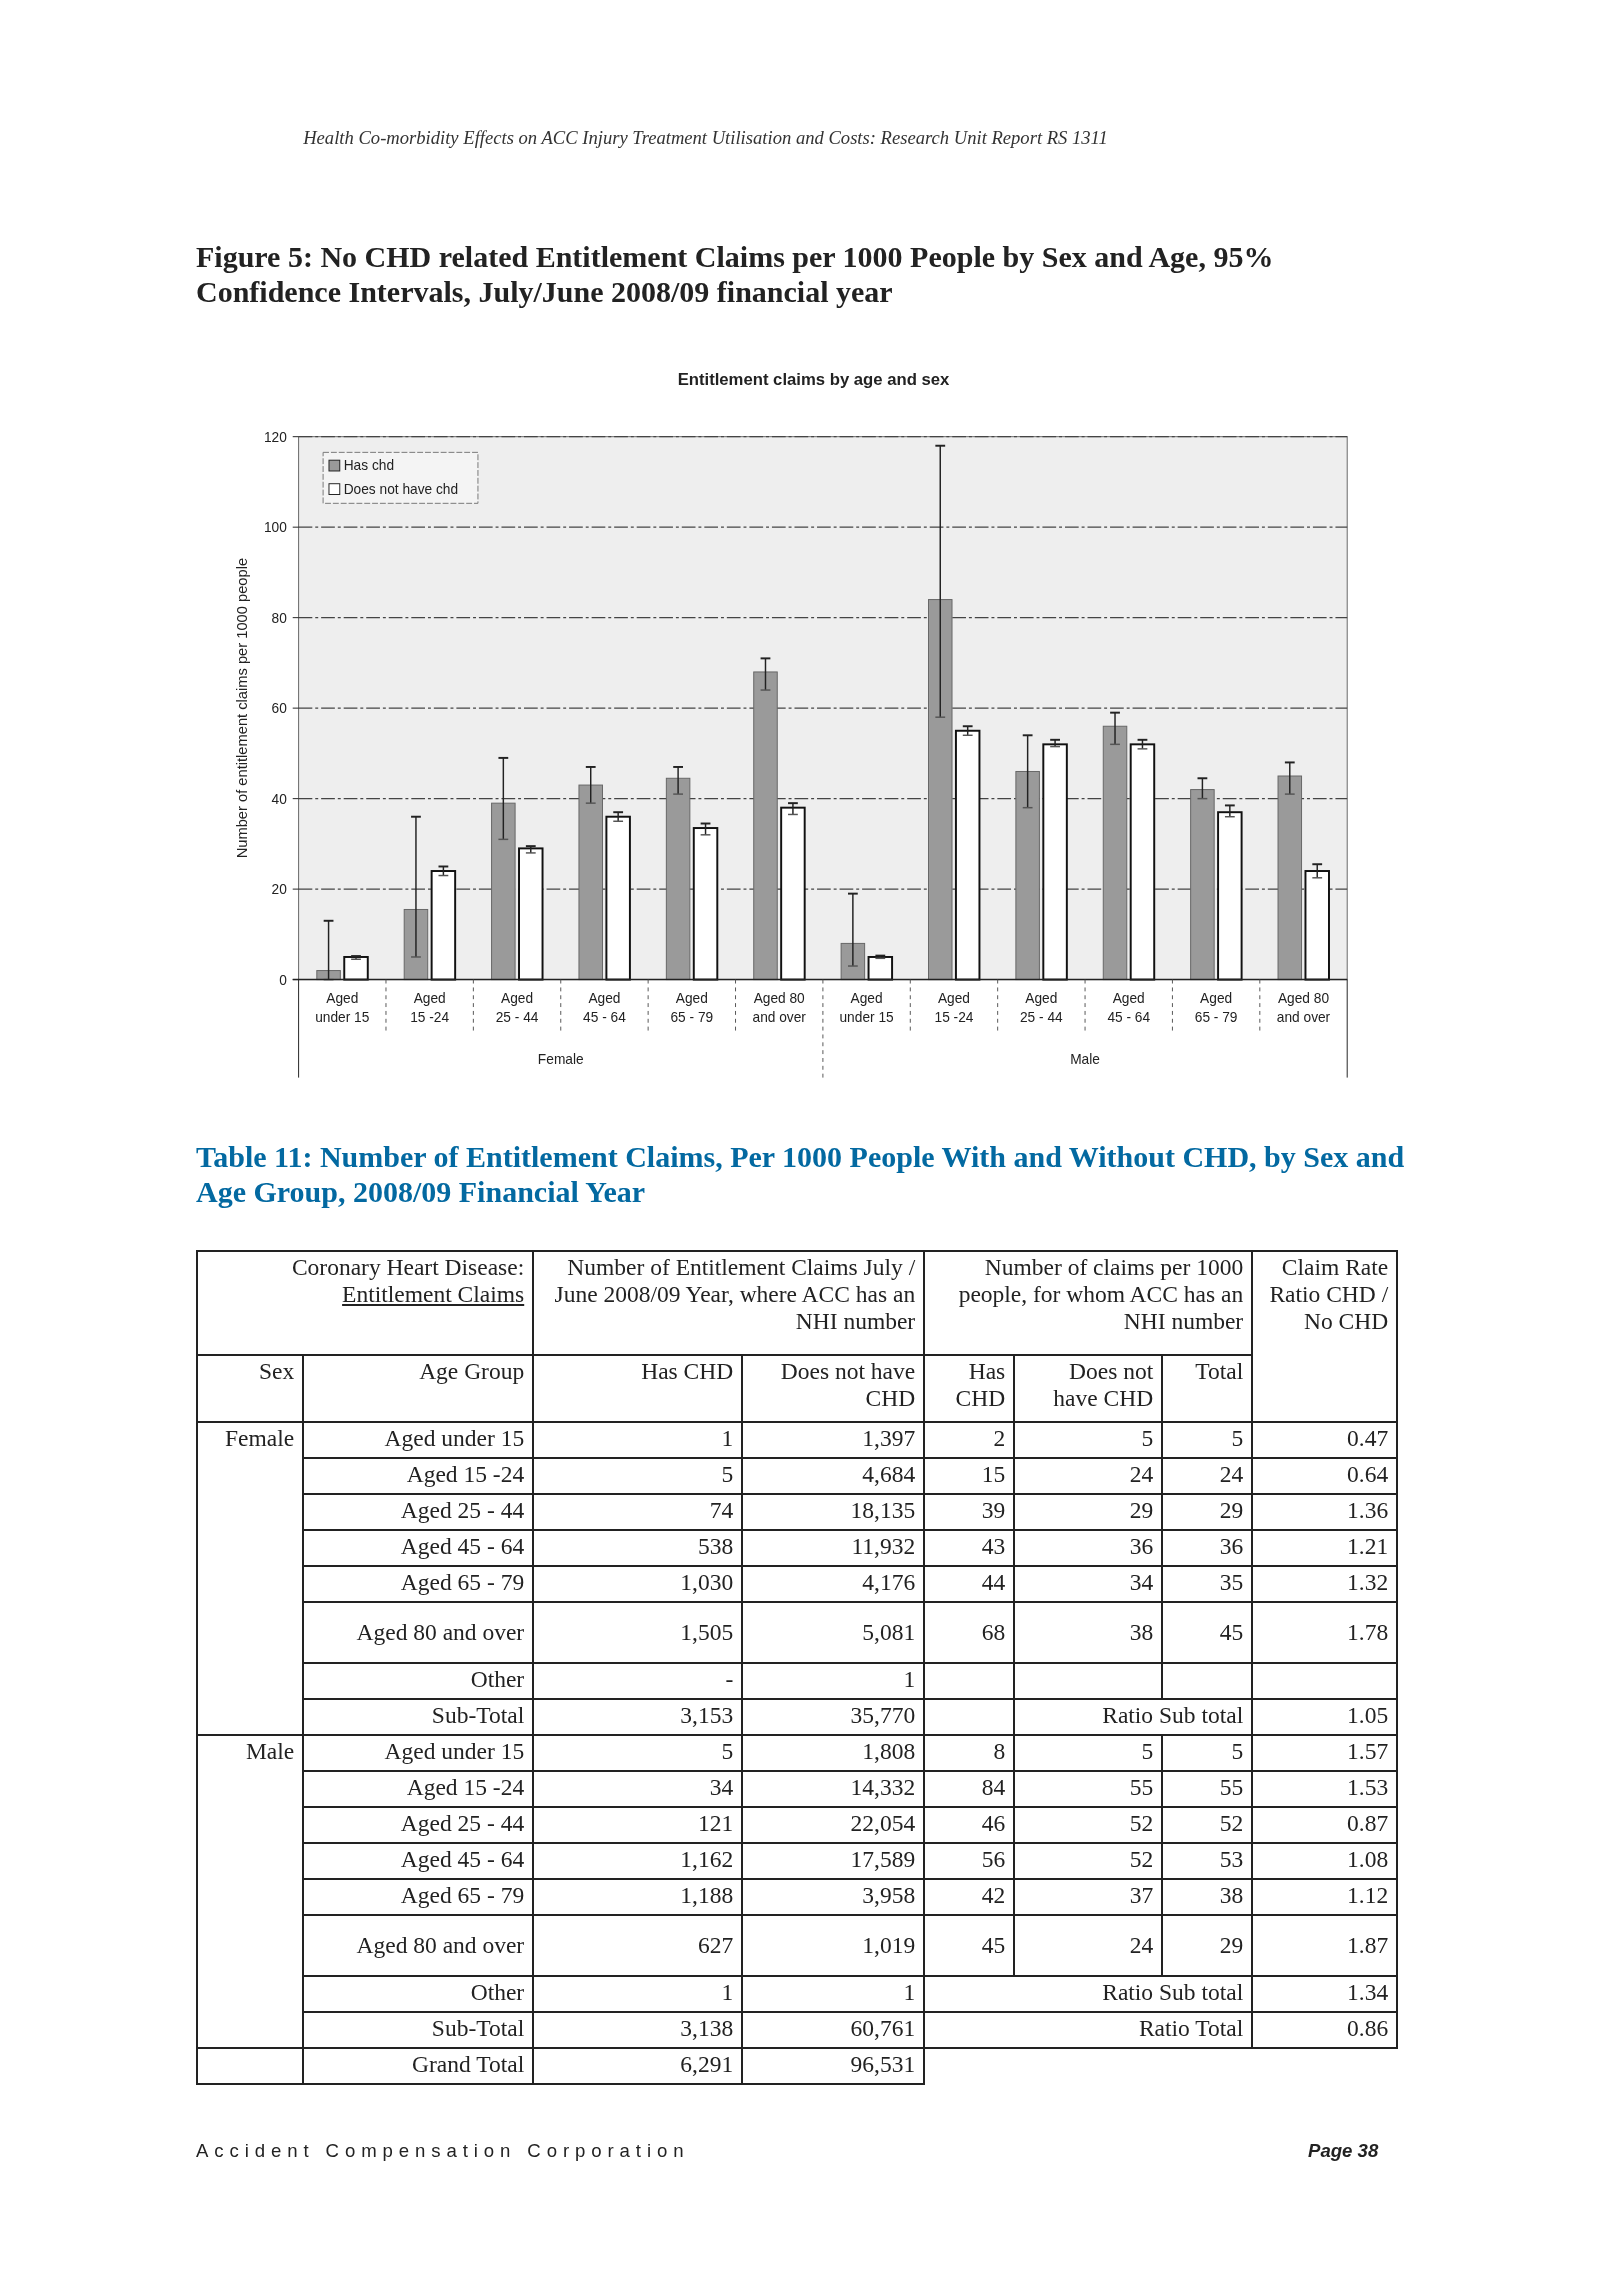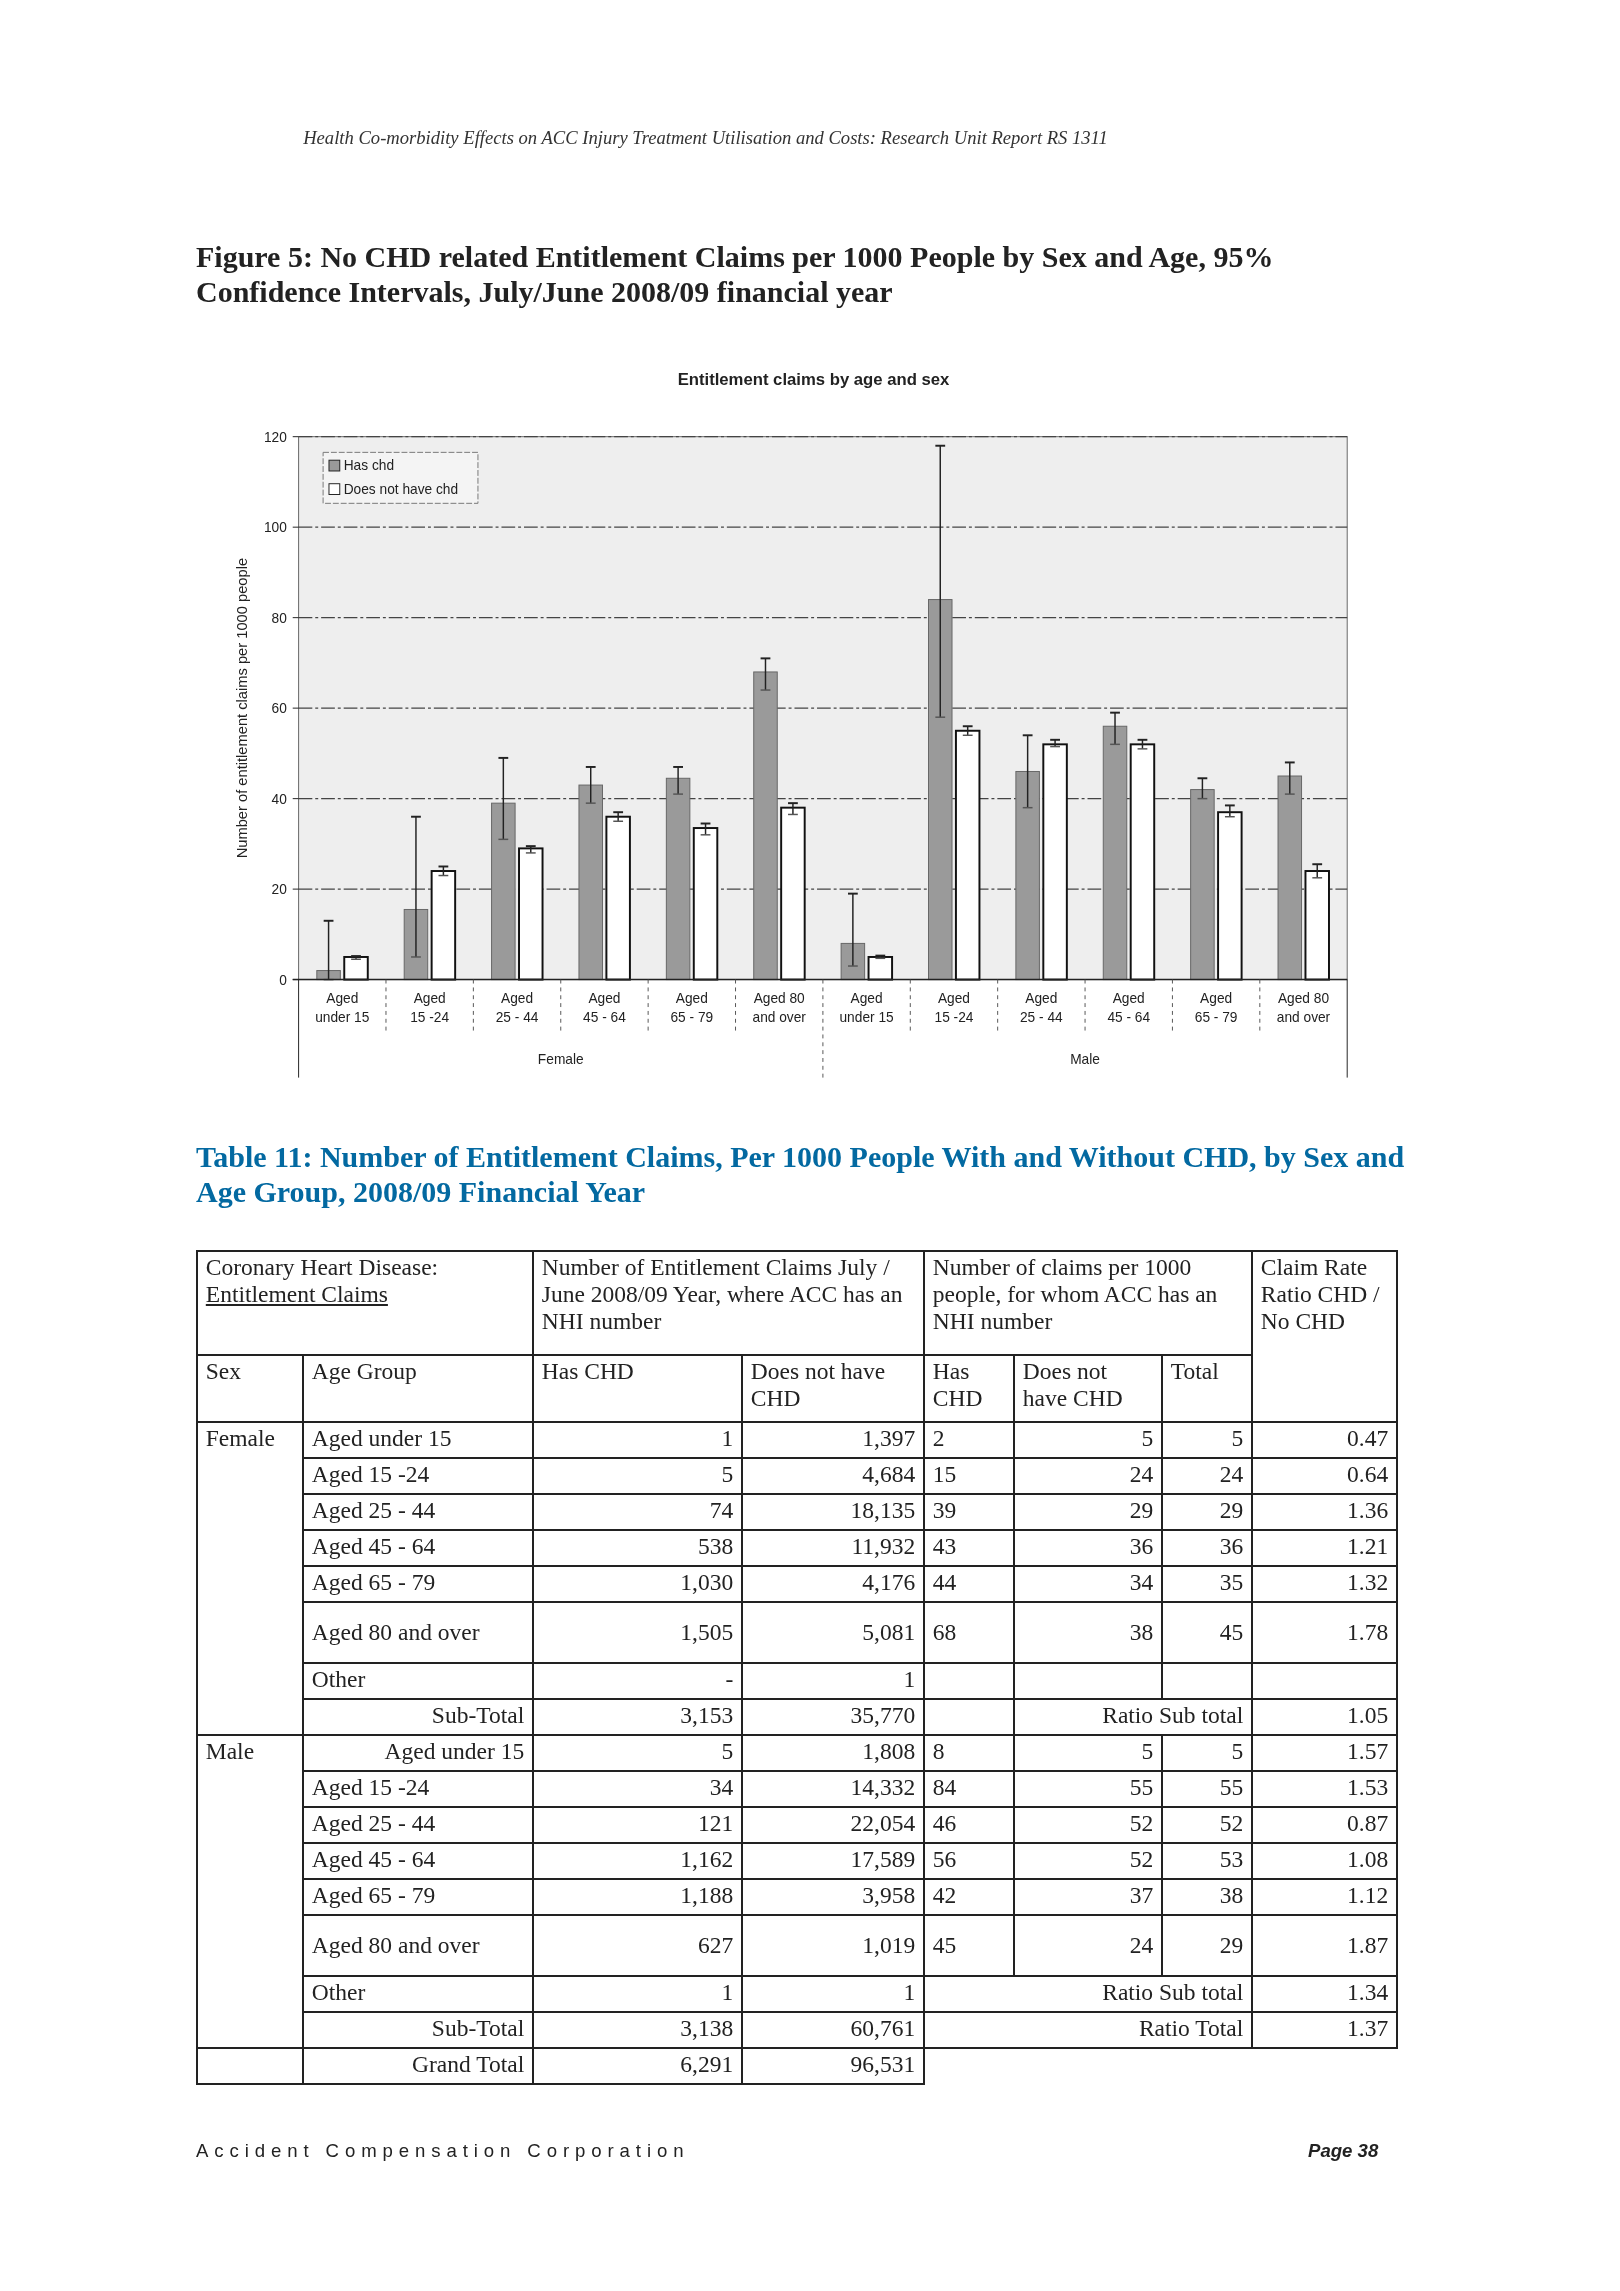--- a/index.html
+++ b/index.html
@@ -4,21 +4,21 @@
 <style>
   html, body { margin: 0; padding: 0; background: #ffffff; }
   body { width: 1620px; height: 2292px; position: relative; font-family: "Liberation Serif", serif; color: #1a1a1a; overflow: hidden; }
   .running-header { position: absolute; top: 127px; left: 0; width: 1411px; text-align: center; font-style: italic; font-size: 18.6px; color: #333; }
   .fig-title { position: absolute; top: 239px; left: 196px; width: 1215px; font-family: "Liberation Serif", serif; font-weight: bold; font-size: 30px; line-height: 35px; color: #222; }
   .chart-title { position: absolute; top: 370px; left: 588px; width: 451px; text-align: center; font-family: "Liberation Sans", sans-serif; font-weight: bold; font-size: 16.7px; color: #222; }
   #chart-wrap { position: absolute; left: 225px; top: 421px; width: 1137px; height: 686px; }
   .tbl-title { position: absolute; top: 1139px; left: 196px; width: 1215px; font-weight: bold; font-size: 30px; line-height: 35px; color: #0369a1; }
   table.data { position: absolute; top: 1250px; left: 196px; border-collapse: collapse; font-family: "Liberation Serif", serif; font-size: 23.5px; color: #222; }
   table.data td { border: 2px solid #222; padding: 2px 7.8px; height: 30px; vertical-align: top; }
-  .c { text-align: left; border-radius: 13px; }
+  .c { text-align: right; border-radius: 13px; }
   .r { text-align: right; }
   .u { text-decoration: underline; }
   .noborder { border: none !important; }
   .footer-left { position: absolute; top: 2140px; left: 196px; font-family: "Liberation Sans", sans-serif; font-size: 18.6px; letter-spacing: 5.9px; color: #222; }
   .footer-right { position: absolute; top: 2140px; left: 1308px; font-family: "Liberation Sans", sans-serif; font-style: italic; font-weight: bold; font-size: 18.6px; color: #222; }
 </style>
 </head>
 <body>
 
 <div class="running-header">Health Co-morbidity Effects on ACC Injury Treatment Utilisation and Costs: Research Unit Report RS 1311</div>
@@ -358,21 +358,21 @@
         <td class="r">1</td>
         <td class="r">1</td>
         <td class="r" colspan="3">Ratio Sub total</td>
         <td class="r">1.34</td>
       </tr>
       <tr>
         <td class="r">Sub-Total</td>
         <td class="r">3,138</td>
         <td class="r">60,761</td>
         <td class="r" colspan="3">Ratio Total</td>
-        <td class="r">1.37</td>
+        <td class="r">0.86</td>
       </tr>
       <tr>
         <td></td>
         <td class="r">Grand Total</td>
         <td class="r">6,291</td>
         <td class="r">96,531</td>
         <td class="noborder"></td>
         <td class="noborder"></td>
         <td class="noborder"></td>
         <td class="noborder"></td>

